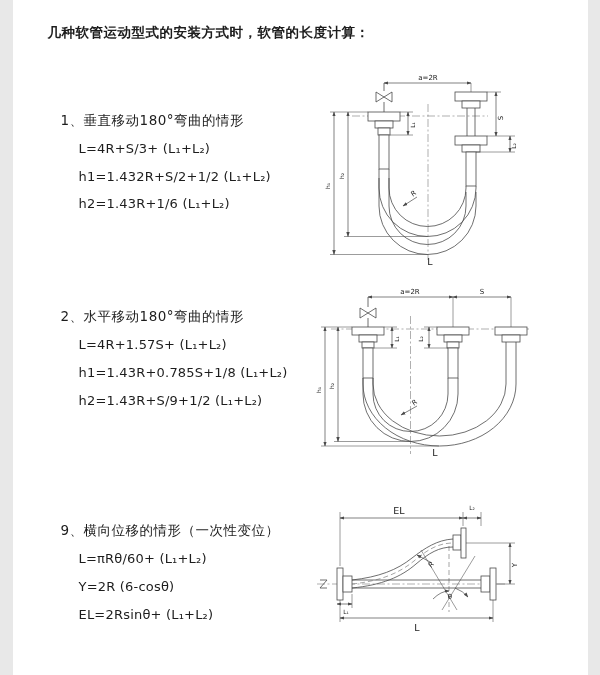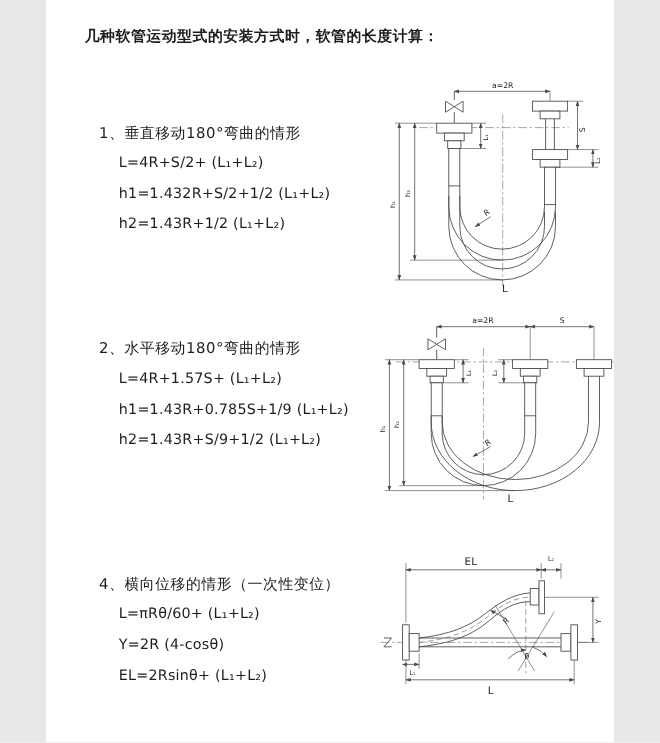--- a/index.html
+++ b/index.html
@@ -1,17 +1,17 @@
 <!DOCTYPE html>
 <html><head>
 <meta charset="utf-8">
 <style>
   html,body{margin:0;padding:0;background:#e8e8e8;}
   .page{
-    position:relative;width:516px;height:675px;background:#ffffff;
+    position:relative;width:575px;height:675px;background:#ffffff;
     font-family:"DejaVu Sans","Liberation Sans",sans-serif;color:#1d1d1d;
     overflow:hidden;margin:0 auto;
   }
   .title{position:absolute;left:35px;top:24px;font-size:13.5px;font-weight:bold;letter-spacing:.5px;}
   .sec-heading{position:absolute;left:48px;font-size:13.5px;font-weight:normal;letter-spacing:.5px;}
   .formula{position:absolute;left:66px;font-size:13px;font-weight:400;letter-spacing:.2px;}
   svg.diagram{position:absolute;}
   svg.diagram text{fill:#222;font-size:7px;font-family:"DejaVu Sans","Liberation Sans",sans-serif;}
   svg.diagram text.big{font-size:9.5px;}
   svg.diagram text.small{font-size:5.8px;}
@@ -24,23 +24,23 @@
   .ext{stroke:#4a4a4a;stroke-width:.55;fill:none;}
 </style>
 </head>
 <body>
 
 <div class="page">
 
   <div class="title">几种软管运动型式的安装方式时，软管的长度计算：</div>
 
   <div class="sec-heading" style="top:112px">1、垂直移动180°弯曲的情形</div>
-  <div class="formula" style="top:141px">L=4R+S/2+ (L₁+L₂)</div>
+  <div class="formula" style="top:141px">L=4R+S/3+ (L₁+L₂)</div>
   <div class="formula" style="top:169px">h1=1.432R+S/2+1/2 (L₁+L₂)</div>
-  <div class="formula" style="top:196px">h2=1.43R+1/2 (L₁+L₂)</div>
+  <div class="formula" style="top:196px">h2=1.43R+1/6 (L₁+L₂)</div>
 
   <svg class="diagram" style="left:305px;top:66px" width="290" height="200" viewBox="0 0 290 200">
     <defs>
       <marker id="d1ar" viewBox="0 0 10 10" refX="9" refY="5" markerWidth="7" markerHeight="7" orient="auto-start-reverse">
         <path d="M0,1.5 L10,5 L0,8.5 Z" fill="#4a4a4a"></path>
       </marker>
       <pattern id="d1h" width="4.5" height="4.5" patternUnits="userSpaceOnUse">
         <path d="M0,0 L4.5,4.5 M4.5,0 L0,4.5" stroke="#5a5a5a" stroke-width="0.6"></path>
       </pattern>
     </defs>
@@ -122,21 +122,21 @@
     <g>
       <line class="dim" x1="99" y1="131" x2="85" y2="140" marker-end="url(#d1ar)"></line>
       <text class="it" transform="translate(97,129) rotate(-42)" text-anchor="middle">R</text>
     </g>
 
     <text class="big" x="112" y="199" text-anchor="middle">L</text>
   </svg>
 
   <div class="sec-heading" style="top:308px">2、水平移动180°弯曲的情形</div>
   <div class="formula" style="top:337px">L=4R+1.57S+ (L₁+L₂)</div>
-  <div class="formula" style="top:365px">h1=1.43R+0.785S+1/9 (L₁+L₂)</div>
+  <div class="formula" style="top:365px">h1=1.43R+0.785S+1/8 (L₁+L₂)</div>
   <div class="formula" style="top:393px">h2=1.43R+S/9+1/2 (L₁+L₂)</div>
 
   <svg class="diagram" style="left:300px;top:284px" width="300" height="175" viewBox="0 0 300 175">
     <defs>
       <marker id="d2ar" viewBox="0 0 10 10" refX="9" refY="5" markerWidth="7" markerHeight="7" orient="auto-start-reverse">
         <path d="M0,1.5 L10,5 L0,8.5 Z" fill="#4a4a4a"></path>
       </marker>
       <pattern id="d2h" width="4.5" height="4.5" patternUnits="userSpaceOnUse">
         <path d="M0,0 L4.5,4.5 M4.5,0 L0,4.5" stroke="#5a5a5a" stroke-width="0.6"></path>
       </pattern>
@@ -221,23 +221,23 @@
     </g>
 
     <g>
       <line class="dim" x1="104" y1="122" x2="88" y2="131" marker-end="url(#d2ar)"></line>
       <text class="it" transform="translate(103,120) rotate(-42)" text-anchor="middle">R</text>
     </g>
 
     <text class="big" x="122" y="172" text-anchor="middle">L</text>
   </svg>
 
-  <div class="sec-heading" style="top:522px">4、横向位移的情形（一次性变位）</div>
+  <div class="sec-heading" style="top:522px">9、横向位移的情形（一次性变位）</div>
   <div class="formula" style="top:551px">L=πRθ/60+ (L₁+L₂)</div>
-  <div class="formula" style="top:579px">Y=2R (4-cosθ)</div>
+  <div class="formula" style="top:579px">Y=2R (6-cosθ)</div>
   <div class="formula" style="top:607px">EL=2Rsinθ+ (L₁+L₂)</div>
 
   <svg class="diagram" style="left:296px;top:498px" width="300" height="160" viewBox="0 0 300 160">
     <defs>
       <marker id="d3ar" viewBox="0 0 10 10" refX="9" refY="5" markerWidth="7" markerHeight="7" orient="auto-start-reverse">
         <path d="M0,1.5 L10,5 L0,8.5 Z" fill="#4a4a4a"></path>
       </marker>
     </defs>
 
     <g>

